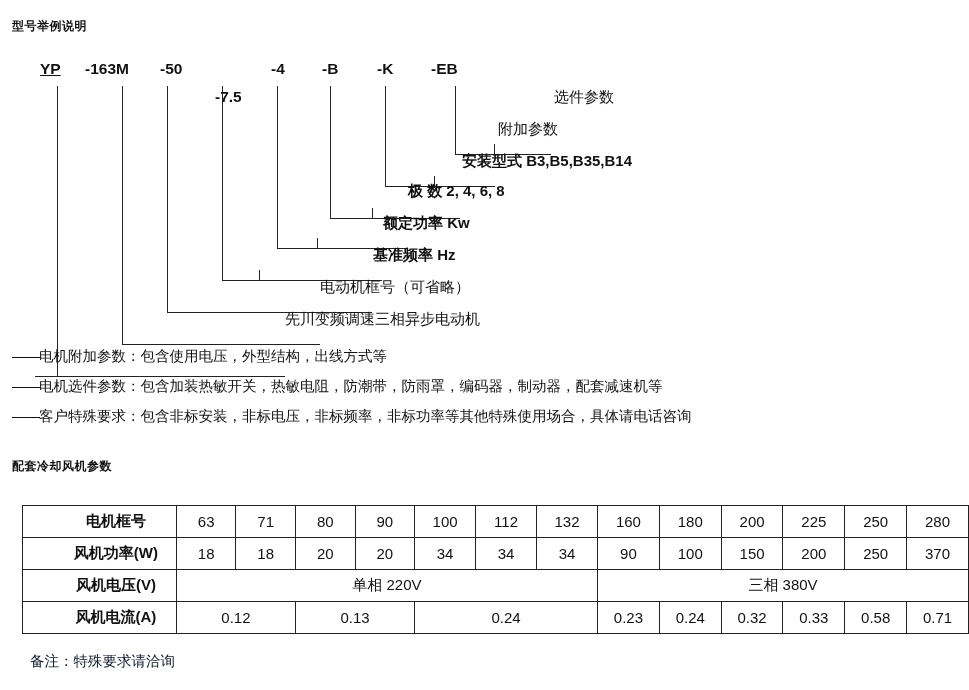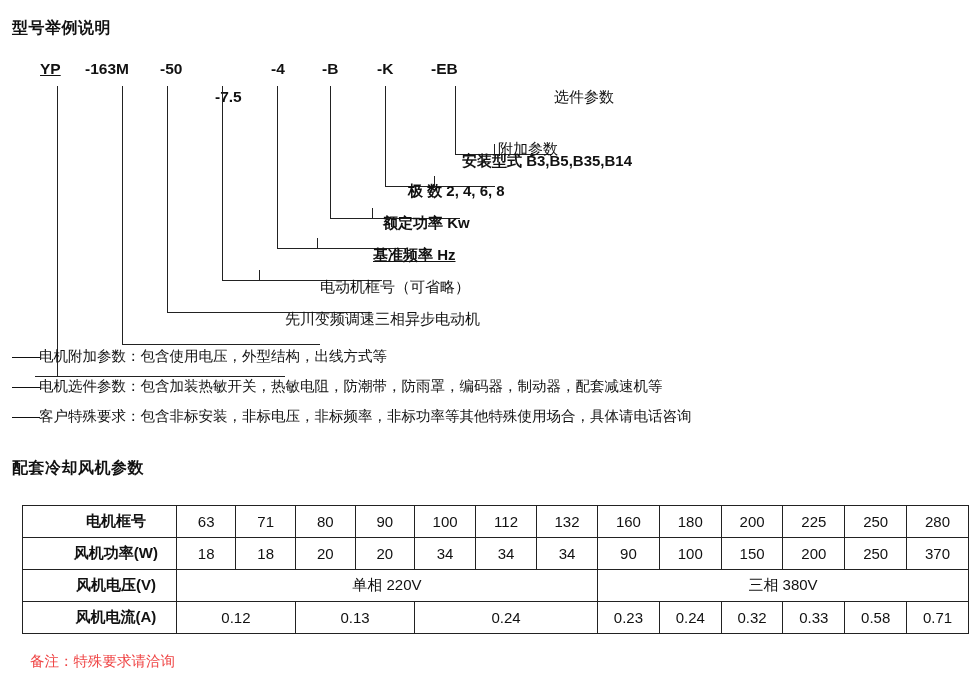--- a/index.html
+++ b/index.html
@@ -14,21 +14,21 @@
     color: #1a1a1a;
     position: relative;
     overflow: hidden;
   }
   .page {
     position: relative;
     width: 969px;
     height: 690px;
   }
   .sec-title {
-    font-size: 16px;
+    font-size: 12px;
     font-weight: bold;
     color: #111;
     letter-spacing: 0.5px;
   }
   #title-1 {
     position: absolute;
     left: 12px;
     top: 18px;
   }
   #title-2 {
@@ -108,21 +108,21 @@
     padding-left: 37px;
   }
   table.fan td.cell {
     width: 58px;
   }
   .remark {
     position: absolute;
     left: 30px;
     top: 652px;
     font-size: 14.5px;
-    color: #ef4444;
+    color: #0f172a;
   }
 </style>
 </head>
 <body>
 
 <div class="page">
 
   <div id="title-1" class="sec-title">型号举例说明</div>
 
   <div class="code-row">
@@ -159,25 +159,25 @@
     <div class="hline" style="left:155px; top:252px; width:205px;"></div>
 
     <div class="vline" style="left:110px; top:26px; height:258px;"></div>
     <div class="hline" style="left:110px; top:284px; width:198px;"></div>
 
     <div class="vline" style="left:45px; top:26px; height:290px;"></div>
     <div class="hline" style="left:23px; top:316px; width:250px;"></div>
   </div>
 
   <div class="lbl" style="left:554px; top:88px;">选件参数</div>
-  <div class="lbl" style="left:498px; top:120px;margin-top:20px;">附加参数</div>
+  <div class="lbl" style="left:498px; top:120px;">附加参数</div>
   <div class="lbl bold" style="left:462px; top:152px;">安装型式  B3,B5,B35,B14</div>
   <div class="lbl bold" style="left:408px; top:182px;">极      数 2,  4,  6,  8</div>
   <div class="lbl bold" style="left:383px; top:214px;">额定功率 Kw</div>
-  <div class="lbl bold" style="left:373px; top:246px;text-decoration:underline;">基准频率 Hz</div>
+  <div class="lbl bold" style="left:373px; top:246px;">基准频率 Hz</div>
   <div class="lbl" style="left:320px; top:278px;">电动机框号（可省略）</div>
   <div class="lbl" style="left:285px; top:310px;">先川变频调速三相异步电动机</div>
 
   <div class="note" style="left:12px; top:347px;">
     <span class="dash">——</span><span>电机附加参数：包含使用电压，外型结构，出线方式等</span>
   </div>
   <div class="note" style="left:12px; top:377px;">
     <span class="dash">——</span><span>电机选件参数：包含加装热敏开关，热敏电阻，防潮带，防雨罩，编码器，制动器，配套减速机等</span>
   </div>
   <div class="note" style="left:12px; top:407px;">

